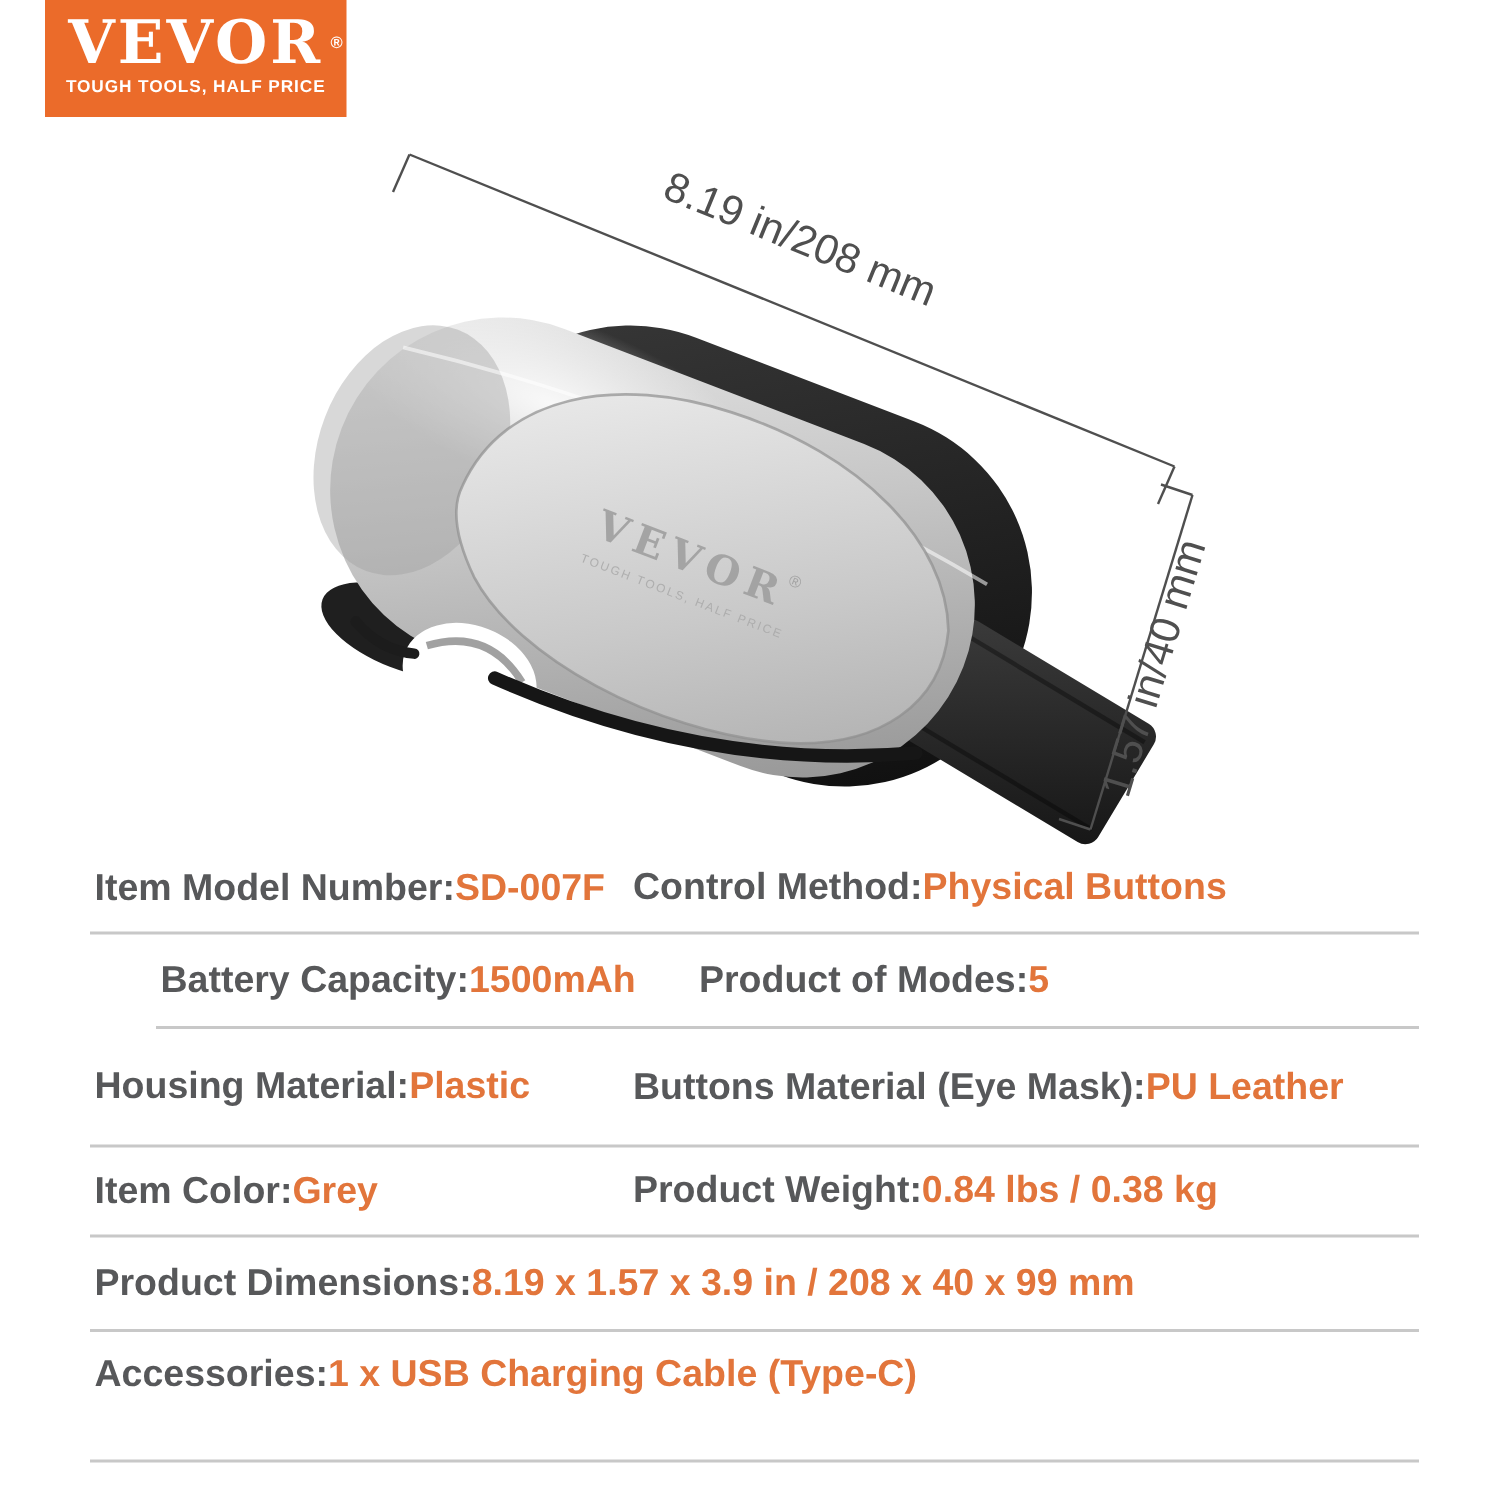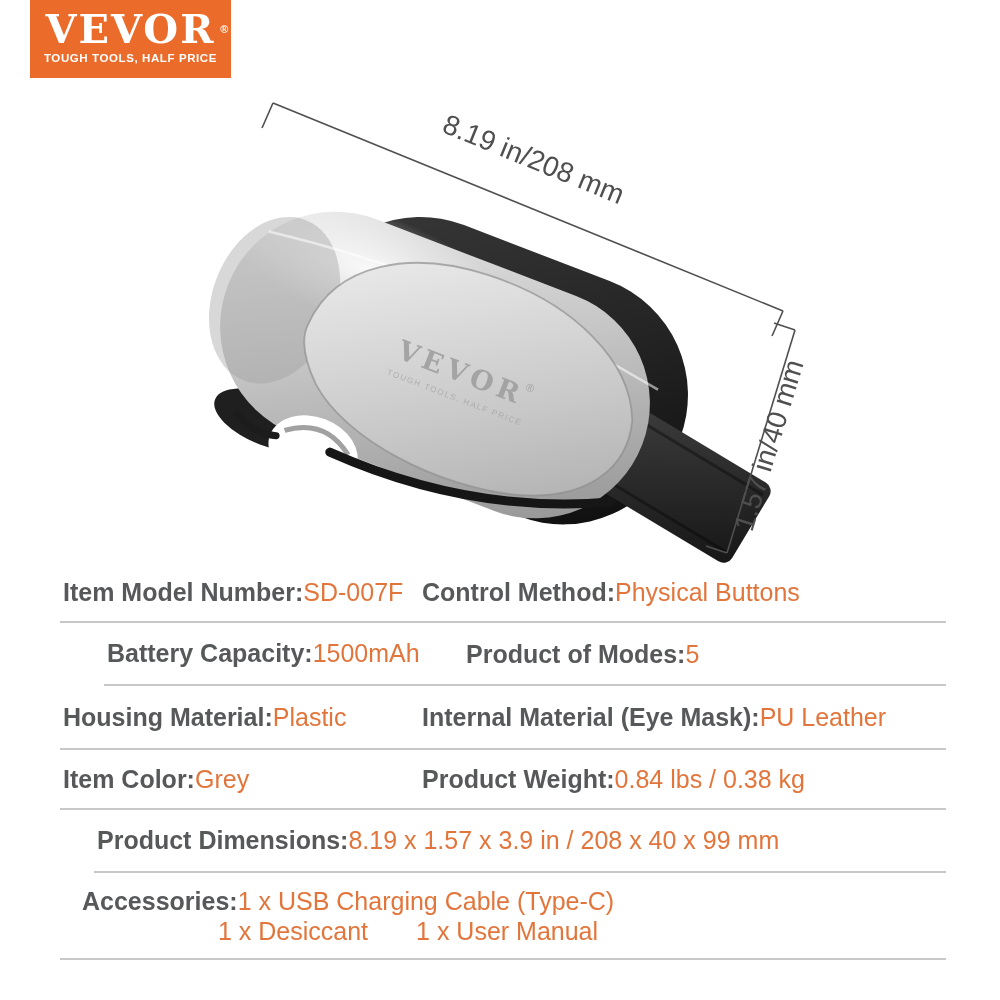--- a/index.html
+++ b/index.html
@@ -24,28 +24,28 @@
     font-size:11px;font-weight:bold;position:absolute;top:0px;right:-13px;letter-spacing:0;
   }
   .logo .tagline{
     font-size:11.5px;font-weight:bold;letter-spacing:0.6px;line-height:12px;margin-top:2px;
   }
   
   .illustration{position:absolute;left:0;top:0;width:1000px;height:570px;}
   
   .specs{position:absolute;left:60px;top:563px;width:886px;color:#57585A;font-size:25px;}
   .spec-row{position:relative;display:flex;align-items:center;border-bottom:2px solid #C8C8C8;padding-left:3px;box-sizing:border-box;}
-  .r1{height:60px;} .r2{height:63px;margin-left:44px;} .r3{height:64px;} .r4{height:60px;} .r5{height:63px;margin-left:34px;}
+  .r1{height:60px;} .r2{height:63px;margin-left:44px;} .r3{height:79px;} .r4{height:60px;} .r5{height:63px;}
   .r6{height:87px;align-items:flex-start;padding-top:13px;}
   .col2{position:absolute;left:362px;top:50%;transform:translateY(-50%);white-space:nowrap;}
-  .acc-line{line-height:31px;white-space:nowrap;margin-left:19px;}
+  .acc-line{line-height:31px;white-space:nowrap;}
   .acc-line2{margin-left:6px;}
   .acc-gap{display:inline-block;width:48px;}
   .lbl{color:#57585A;font-weight:bold;white-space:nowrap;}
-  .val{color:#E2753B;font-weight:normal;white-space:nowrap;}
+  .val{color:#E2753B;font-weight:bold;white-space:nowrap;}
 </style>
 </head>
 <body>
 
 <div class="logo">
   <div class="brand-line">
     <span>VEVOR</span><span class="reg">®</span>
   </div>
   <div class="tagline">TOUGH TOOLS, HALF PRICE</div>
 </div>
@@ -129,32 +129,29 @@
     <span class="col2"><span class="lbl">Control Method:</span><span class="val">Physical Buttons</span></span>
   </div>
 
   <div class="spec-row r2">
     <span><span class="lbl">Battery Capacity:</span><span class="val">1500mAh</span></span>
     <span class="col2"><span class="lbl">Product of Modes:</span><span class="val">5</span></span>
   </div>
 
   <div class="spec-row r3">
     <span><span class="lbl">Housing Material:</span><span class="val">Plastic</span></span>
-    <span class="col2"><span class="lbl">Internal Material (Eye Mask):</span><span class="val">PU Leather</span></span>
+    <span class="col2"><span class="lbl">Buttons Material (Eye Mask):</span><span class="val">PU Leather</span></span>
   </div>
 
   <div class="spec-row r4">
     <span><span class="lbl">Item Color:</span><span class="val">Grey</span></span>
     <span class="col2"><span class="lbl">Product Weight:</span><span class="val">0.84 lbs / 0.38 kg</span></span>
   </div>
 
   <div class="spec-row r5">
     <span><span class="lbl">Product Dimensions:</span><span class="val">8.19 x 1.57 x 3.9 in / 208 x 40 x 99 mm</span></span>
   </div>
 
   <div class="spec-row r6">
     <span class="acc-line"><span class="lbl">Accessories:</span><span class="val">1 x USB Charging Cable (Type-C)</span></span>
   </div>
-  <div class="acc-line acc-line2" style="position:absolute;margin-top:-44px;margin-left:158px;">
-    <span class="val">1 x Desiccant</span><span class="acc-gap"></span><span class="val">1 x User Manual</span>
-  </div>
 
 </div>
 
 </body></html>

